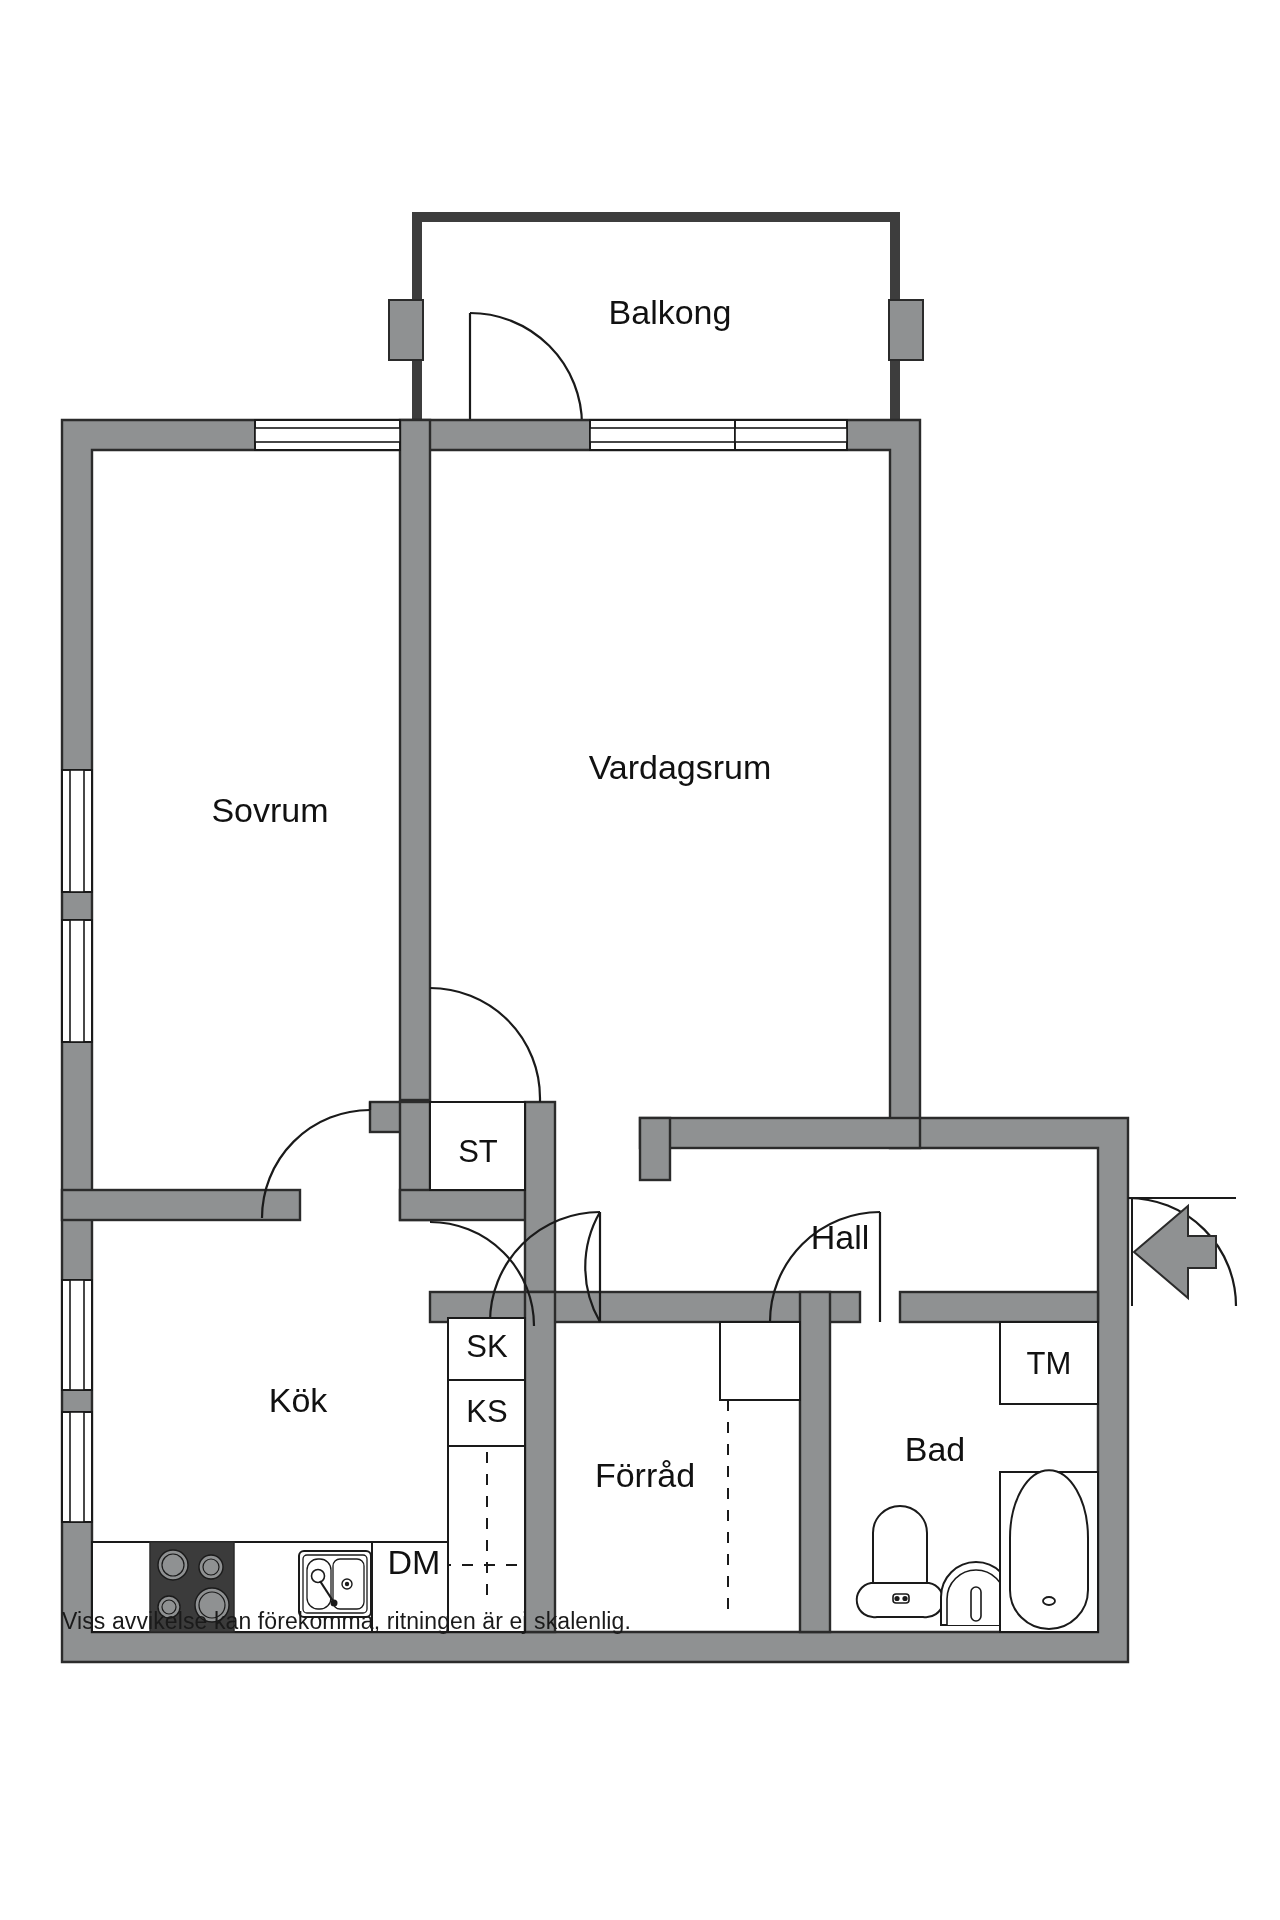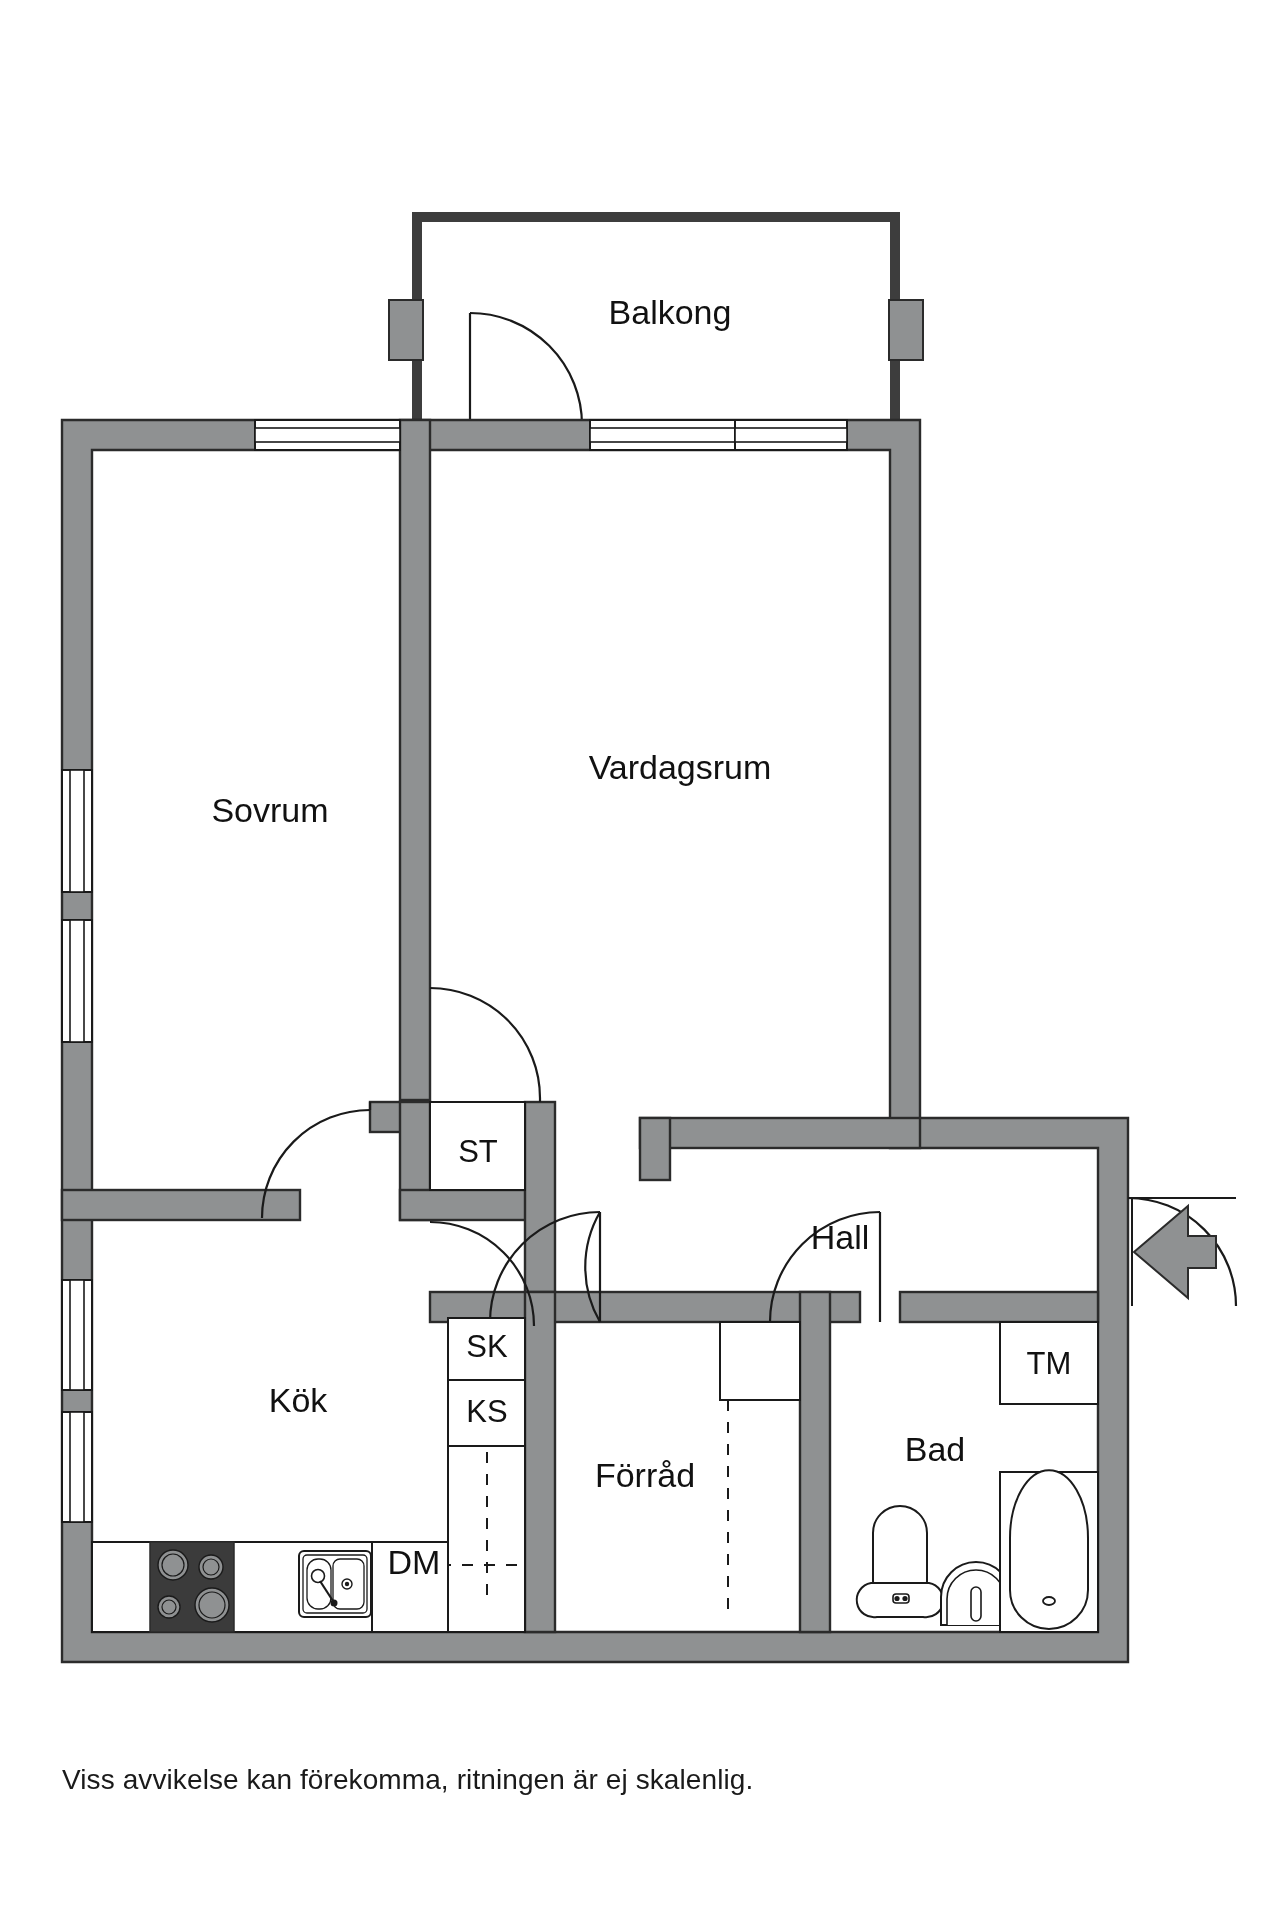--- a/index.html
+++ b/index.html
@@ -6,22 +6,22 @@
   html,body{margin:0;padding:0;background:#ffffff;}
   body{
     width:1280px;height:1920px;
     font-family:"Liberation Sans","DejaVu Sans",sans-serif;
     overflow:hidden;
   }
   #plan-wrap{position:relative;width:1280px;height:1920px;}
   #floorplan-svg{display:block;width:1280px;height:1920px;}
   .caption{
     position:absolute;
-    left:62px;top:1764px;
-    font-size:28px;
+    left:62px;top:1608px;
+    font-size:23px;
     color:#1a1a1a;
     letter-spacing:.1px;
     white-space:nowrap;
   }
   .room-label{
     font-family:"Liberation Sans","DejaVu Sans",sans-serif;
     fill:#111111;
     text-anchor:middle;
     dominant-baseline:middle;
   }

